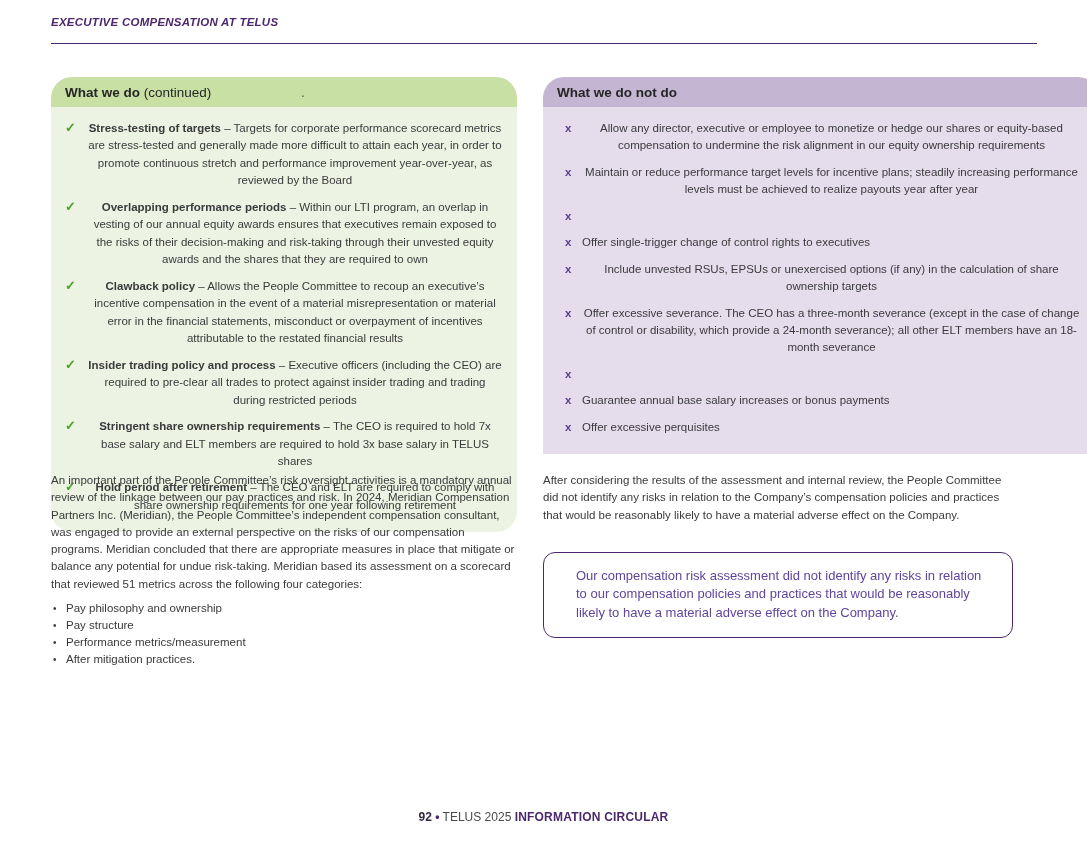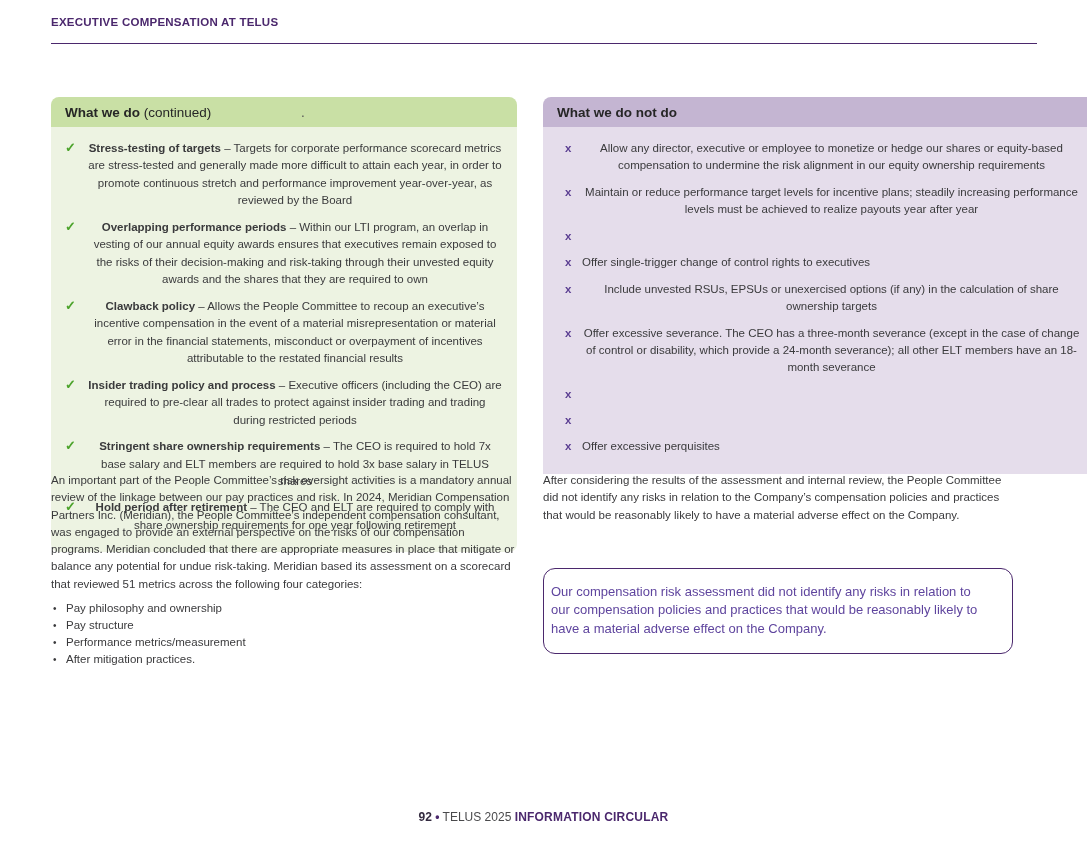--- a/index.html
+++ b/index.html
@@ -2,27 +2,27 @@
 <html><head>
 <meta charset="utf-8">
 <style>
   * { margin:0; padding:0; box-sizing:border-box; }
   html,body { background:#ffffff; }
   body { font-family:"Liberation Sans", sans-serif; color:#3a3a3c; }
   .page { position:relative; width:1087px; height:849px; background:#ffffff; overflow:hidden; }
 
   
   .doc-header { position:absolute; top:16px; left:51px; font-size:11.5px; font-weight:bold;
-                color:#4B286D; letter-spacing:.25px; }
+                color:#4B286D; letter-spacing:.25px;font-style:italic; }
   .header-rule { position:absolute; top:43px; left:51px; width:986px; height:0;
                  border-top:1px solid #4B286D; }
 
   
   .panels { position:absolute; top:77px; left:51px; display:flex; gap:26px; }
-  .panel { border-radius:8px; overflow:hidden;margin-top:20px; }
+  .panel { border-radius:21px; overflow:hidden; }
   .panel.green { width:466px; }
   .panel.purple { width:556px; }
   .panel-head { padding:8px 14px 7px 14px; font-size:13.5px; font-weight:bold; color:#262626; position:relative; }
   .panel.green .panel-head { background:#c9e0a5; }
   .panel.purple .panel-head { background:#c4b5d2; }
   .panel-head .plain { font-weight:normal; }
   .stray-dot { position:absolute; left:250px; top:8px; font-weight:normal; color:#555; }
   .panel-body { padding:13px 14px 18px 12px; }
   .panel.green .panel-body { background:#edf3e2; min-height:342px; }
   .panel.purple .panel-body { background:#e5ddeb; min-height:340px; padding-left:22px; padding-right:18px; }
@@ -37,22 +37,22 @@
 
   
   .bottom { position:absolute; top:472px; left:51px; display:flex; gap:26px; }
   .bcol-left { width:466px; }
   .bcol-right { width:470px; }
   .para { font-size:11.5px; line-height:1.5; color:#3a3a3c; }
   ul.dotlist { list-style:none; margin-top:7px; }
   ul.dotlist li { display:flex; align-items:flex-start; font-size:11.5px; line-height:1.48; color:#3a3a3c; }
   ul.dotlist .dot { flex:0 0 15px; padding-left:2px; font-size:10px; line-height:1.7; color:#3a3a3c; }
 
-  .callout { margin-top:44px; border:1.5px solid #4B286D; border-radius:12px;
-             padding:14px 20px 15px 7px; color:#5f459e; font-size:13px; line-height:1.42; }
+  .callout { margin-top:28px; border:1.5px solid #4B286D; border-radius:12px;
+             padding:14px 20px 15px 32px; color:#5f459e; font-size:13px; line-height:1.42; }
 
   
   .footer { position:absolute; top:810px; left:0; width:100%; text-align:center;
             font-size:12px; color:#4a4a4c; }
   .footer .pn { font-weight:bold; color:#332a3f; }
   .footer .sep { color:#4B286D; font-weight:bold; }
   .footer .circ { font-weight:bold; color:#4B286D; letter-spacing:.2px; }
 </style>
 </head>
 <body>
@@ -124,20 +124,21 @@
           </li>
           <li>
             <span class="xmark">x</span>
             <p class="itxt">Offer excessive severance. The CEO has a three-month severance (except in the case of change of control or disability, which provide a 24-month severance); all other ELT members have an 18-month severance</p>
           </li>
           <li>
             <span class="xmark">x</span>
           </li>
           <li>
             <span class="xmark">x</span>
+            <p class="itxt">Guarantee annual base salary increases or bonus payments</p>
           </li>
           <li>
             <span class="xmark">x</span>
             <p class="itxt">Offer excessive perquisites</p>
           </li>
         </ul>
       </div>
     </div>
   </div>
 

